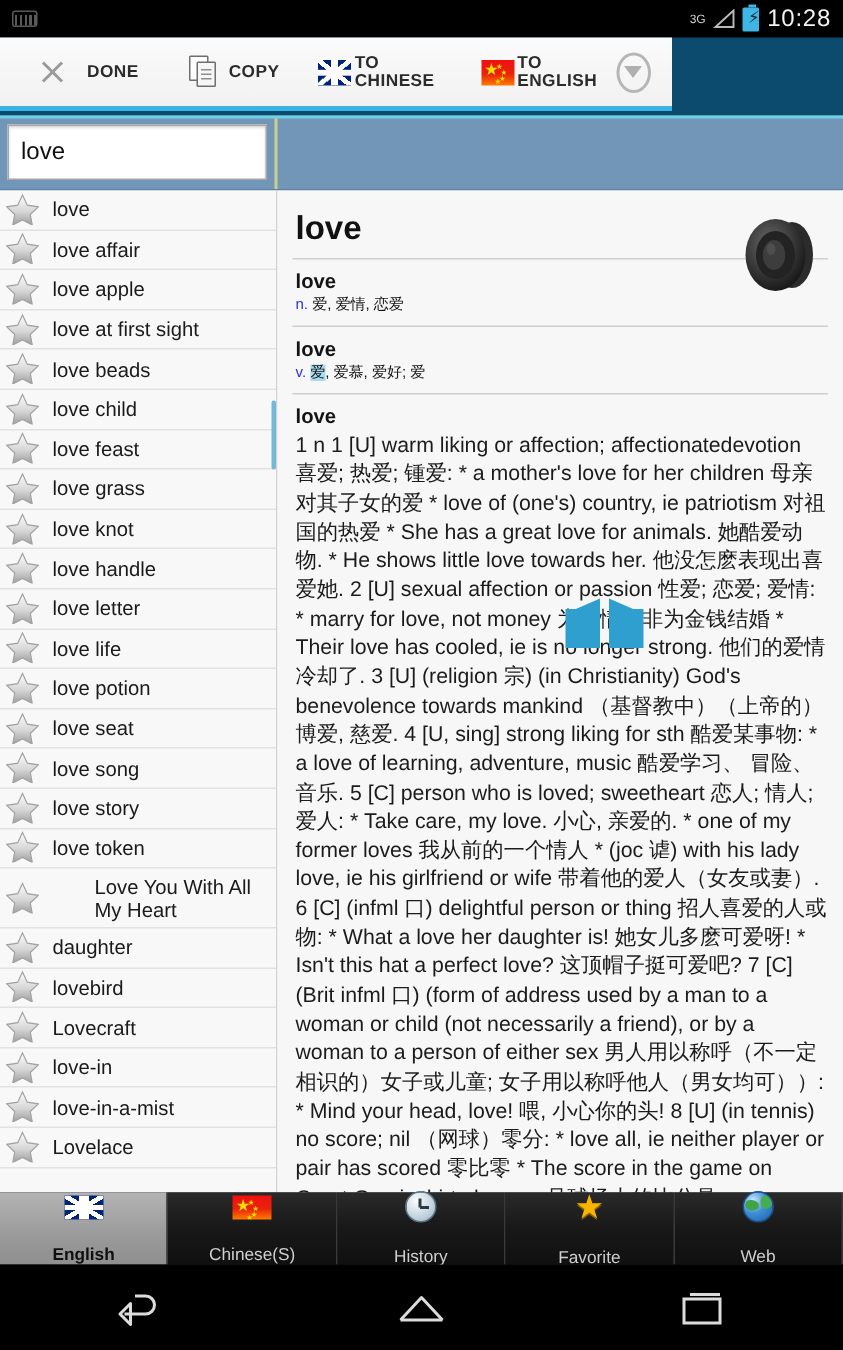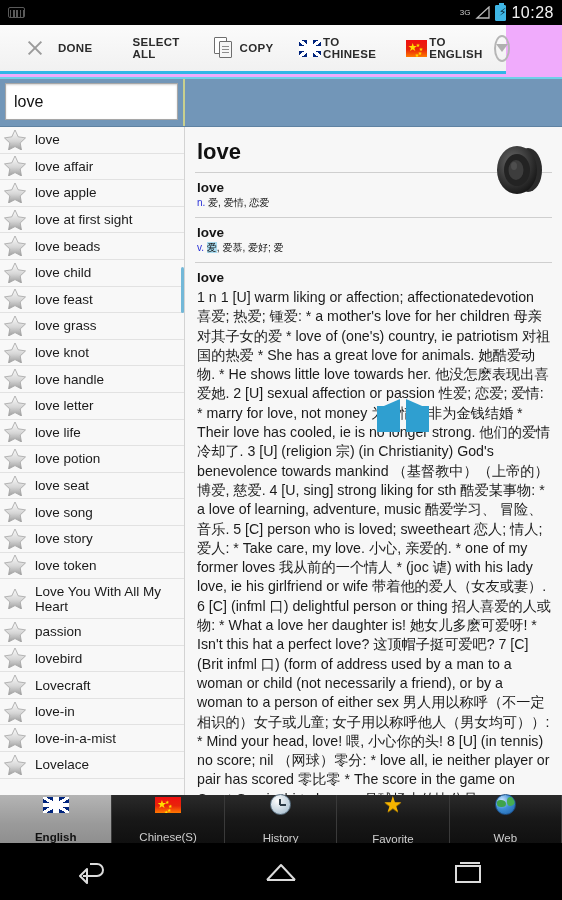--- a/index.html
+++ b/index.html
@@ -2,21 +2,21 @@
 <html><head>
 <meta charset="utf-8">
 <style>
   * { box-sizing: border-box; margin:0; padding:0; }
   html,body { width:562px; height:900px; overflow:hidden; }
   body {
     font-family: "Liberation Sans", "DejaVu Sans", sans-serif;
     background:#ffffff;
     -webkit-font-smoothing:antialiased;
   }
-  #app { position:relative; width:562px; height:900px; overflow:hidden; background:#f0abfc; }
+  #app { position:relative; width:562px; height:900px; overflow:hidden; background:#0c4a6e; }
 
   
   .statusbar{
     position:absolute; top:0; left:0; width:562px; height:25px;
     background:#000; color:#3fb6e5; display:flex; align-items:center;
   }
   .sb-left{ padding-left:8px; display:flex; align-items:center; gap:6px; }
   .sb-right{ margin-left:auto; display:flex; align-items:center; gap:5px; padding-right:8px; }
   .kbd-ico{ width:17px; height:11px; border:1.5px solid #6a6a6a; border-radius:2px;
     background:
@@ -27,21 +27,21 @@
   .sig{ position:relative; width:15px; height:13px; }
   .sig svg{ position:absolute; left:0; top:0; }
   .sb3g{ font-size:8px; color:#cfcfcf; letter-spacing:0; }
   .batt{ position:relative; width:11px;height:16px;border:1.5px solid #3fb6e5; border-radius:1px; background:#3fb6e5;}
   .batt:before{content:"";position:absolute;top:-3px;left:3px;width:5px;height:2px;background:#3fb6e5;}
   .batt .bolt{position:absolute;left:2.2px;top:1px;color:#0a2c3a;font-size:11px;line-height:11px;font-weight:bold;}
   .clock{ font-size:16px; color:#f2f2f2; letter-spacing:.5px; }
 
   
   .cab{
-    position:absolute; top:25px; left:0; width:506px; height:49px;
+    position:absolute; top:25px; left:0; width:448px; height:49px;
     background:linear-gradient(to bottom,#fbfbfb 0%,#f1f1f1 100%);
     border-bottom:3px solid #31b6e7;
     display:flex; align-items:center;
   }
   .cab-item{ display:flex; align-items:center; height:100%; padding:0 6px; cursor:default; }
   .cab-label{ font-size:11.5px; font-weight:bold; color:#2b2b2b; letter-spacing:.3px; }
   .x-ico{ width:22px;height:22px; position:relative; margin:0 12px 0 18px; }
   .x-ico:before,.x-ico:after{content:"";position:absolute;left:50%;top:2px;width:2px;height:18px;background:#9a9a9a;}
   .x-ico:before{transform:translateX(-50%) rotate(45deg);}
   .x-ico:after{transform:translateX(-50%) rotate(-45deg);}
@@ -91,21 +91,21 @@
   
   .content{ position:absolute; top:127px; left:0; width:562px; height:668px; display:flex; background:#fff;}
   .wordlist{
     width:185px; height:100%; background:#f8f8f8; border-right:1px solid #d3d3d3;
     position:relative; overflow:hidden;
   }
   .wrow{
     height:26.6px; display:flex; align-items:center; padding-left:4px;
     border-bottom:1px solid #e2e2e2; font-size:13.5px; color:#1a1a1a;
   }
-  .wrow.tall{ height:40px; line-height:14px; align-items:center;}
+  .wrow.tall{ height:40px; line-height:14px; align-items:center;gap:28px;}
   .wrow .lbl{ padding-left:5px; }
   .wrow .lbl.two{ line-height:15px; }
   .star-s{ flex:0 0 26px; height:22px; position:relative; }
   .listscroll{ position:absolute; right:0px; top:140px; width:3px; height:46px; background:#73b8d8; border-radius:2px;}
 
   
   .defpane{ flex:1; position:relative; background:#f7f7f7; overflow:hidden; padding:0 8px; }
   .hw{ font-size:22px; font-weight:bold; color:#111; padding:12px 0 7px 4px; }
   .hr{ height:1px; background:#cfcfcf; margin:0 2px; }
   .sense{ padding:7px 0 7px 4px; }
@@ -176,23 +176,20 @@
     </div>
   </div>
 
   <div class="cab">
 
     <div class="cab-item">
       <span class="x-ico"></span>
       <span class="cab-label">DONE</span>
     </div>
 
-    <div class="cab-item" style="margin-left:28px;">
-      <span class="cab-label">SELECT ALL</span>
-    </div>
 
     <div class="cab-item" style="margin-left:22px;">
       <span class="copy-ico">
         <span class="pg pg1"></span>
         <span class="pg pg2"></span>
         <span class="ln" style="top:9px"></span>
         <span class="ln" style="top:12px"></span>
         <span class="ln" style="top:15px"></span>
       </span>
       <span class="cab-label">COPY</span>
@@ -489,21 +486,21 @@
           <span class="star-s"><svg width="22" height="21" viewBox="0 0 22 21">
               <defs>
                 <linearGradient id="ws19" x1="0" y1="0" x2="0" y2="1">
                   <stop offset="0%" stop-color="#fdfdfd"></stop>
                   <stop offset="55%" stop-color="#d6d6d6"></stop>
                   <stop offset="100%" stop-color="#9e9e9e"></stop>
                 </linearGradient>
               </defs>
               <polygon points="11,1 14.2,7.8 21.5,8.9 16.2,14 17.5,21 11,17.6 4.5,21 5.8,14 0.5,8.9 7.8,7.8" fill="url(#ws19)" stroke="#a2a2a2" stroke-width="0.8"></polygon>
             </svg></span>
-          <span class="lbl">passion</span>
+          <span class="lbl">daughter</span>
         </div>
         <div class="wrow">
           <span class="star-s"><svg width="22" height="21" viewBox="0 0 22 21">
               <defs>
                 <linearGradient id="ws20" x1="0" y1="0" x2="0" y2="1">
                   <stop offset="0%" stop-color="#fdfdfd"></stop>
                   <stop offset="55%" stop-color="#d6d6d6"></stop>
                   <stop offset="100%" stop-color="#9e9e9e"></stop>
                 </linearGradient>
               </defs>

